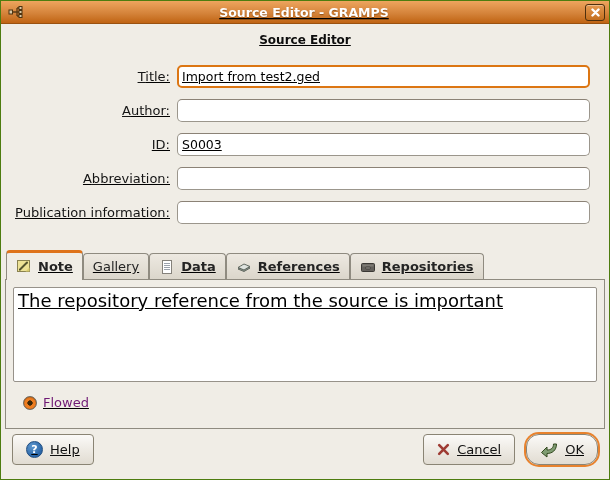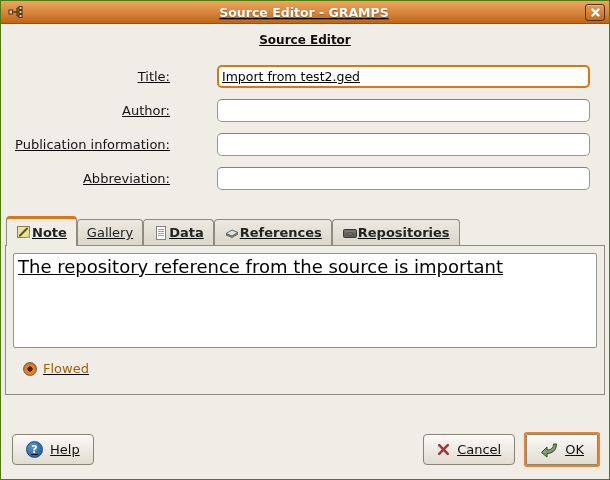--- a/index.html
+++ b/index.html
@@ -38,21 +38,21 @@
   }
 
   
   .dialog-heading {
     margin-top:9px; height:19px;
     text-align:center; font-size:12px; font-weight:bold; color:#0d0d0d;
   }
 
   
   .form { margin-top:13px; }
-  .form-row { display:flex; align-items:center; margin:0 19px 11px 6px;gap:40px; }
+  .form-row { display:flex; align-items:center; margin:0 19px 11px 6px; }
   .form-label {
     flex:0 0 170px; text-align:right; padding-right:7px;
     font-size:13px; color:#151515; white-space:nowrap;
   }
   .text-input {
     flex:1; height:23px;
     border:1px solid #9B968C; border-top-color:#8B8276; border-radius:5px;
     background:#FFFFFF; padding:0 4px;
     font-family:"DejaVu Sans","Liberation Sans",sans-serif;
     font-size:12.5px; color:#000;
@@ -60,21 +60,21 @@
   }
   .text-input.focused { border:2px solid #DC7613; padding:0 3px; }
 
   
   .tabbar {
     display:flex; align-items:flex-end;
     margin:14px 4px 0 5px; height:30px;
     position:relative; z-index:2;
   }
   .tab {
-    display:flex; align-items:center; gap:0;
+    display:flex; align-items:center; gap:6px;
     height:26px; padding:0 9px;
     border:1px solid #8F8B80; border-bottom:none;
     border-radius:4px 4px 0 0;
     background:linear-gradient(180deg,#EDE9E1,#DBD6CB);
     font-size:13px; color:#242424;
     margin-right:0; position:relative;
     cursor:default; white-space:nowrap;
   }
   .tab.bold { font-weight:bold; }
   .tab.active {
@@ -93,21 +93,21 @@
     position:relative; z-index:1;
   }
   .note-textarea {
     width:100%; height:95px; display:block;
     border:1px solid #97928A; border-radius:2px;
     background:#FFFFFF; padding:2px 4px;
     font-family:"DejaVu Sans","Liberation Sans",sans-serif;
     font-size:18px; color:#000;
     resize:none; outline:none;
   }
-  .radio-row { display:flex; align-items:center; margin:13px 0 0 10px; font-size:13px; color:#a16207; }
+  .radio-row { display:flex; align-items:center; margin:13px 0 0 10px; font-size:13px; color:#701a75; }
   .radio-option { display:flex; align-items:center; gap:6px; margin-right:17px; cursor:default; }
   .radio {
     width:14px; height:14px; border-radius:50%;
     border:1px solid #716C62;
     background:linear-gradient(180deg,#FFFFFF,#E6E2DA);
     box-shadow:inset 0 1px 1px rgba(0,0,0,.15);
   }
   .radio.selected {
     background:radial-gradient(circle at 50% 50%, #3C2708 0 2.4px, #EE7D20 2.9px 5.4px, #C25F10 6px);
     border-color:#6F6A60;
@@ -122,21 +122,21 @@
   .btn {
     display:flex; align-items:center; gap:7px;
     height:31px; padding:0 13px;
     border:1px solid #8A8474; border-radius:4px;
     background:linear-gradient(180deg,#FBFAF8 0%,#EFECE6 45%,#E1DCD2 100%);
     font-family:"DejaVu Sans","Liberation Sans",sans-serif;
     font-size:13px; color:#111;
     cursor:default; white-space:nowrap;
   }
   .btn u { text-decoration:underline; }
-  .btn-ok { box-shadow:0 0 0 2px #E8822D; margin-left:11px; margin-right:3px; border-radius:1px; }
+  .btn-ok { box-shadow:0 0 0 2px #E8822D; margin-left:11px; margin-right:3px; border-radius:13px; }
   .spacer { flex:1; }
   .help-badge {
     width:17px; height:17px; border-radius:50%;
     background:radial-gradient(circle at 35% 30%, #5E97CE, #2A66A8 70%);
     border:1px solid #1E4C80;
     color:#fff; font-weight:bold; font-size:11px;
     display:flex; align-items:center; justify-content:center;
   }
 </style>
 </head>
@@ -165,25 +165,29 @@
   <div class="form">
     <div class="form-row">
       <label class="form-label"><u>T</u>itle:</label>
       <input class="text-input focused" type="text" value="Import from test2.ged" style="">
     </div>
     <div class="form-row">
       <label class="form-label"><u>A</u>uthor:</label>
       <input class="text-input" type="text" value="" style="">
     </div>
     <div class="form-row">
+      <label class="form-label">ID:</label>
+      <input class="text-input" type="text" value="S0003" style="">
+    </div>
+    <div class="form-row">
+      <label class="form-label">A<u>b</u>breviation:</label>
+      <input class="text-input" type="text" value="" style="">
+    </div>
+    <div class="form-row">
       <label class="form-label"><u>P</u>ublication information:</label>
-      <input class="text-input" type="text" value="" style="">
-    </div>
-    <div class="form-row">
-      <label class="form-label">A<u>b</u>breviation:</label>
       <input class="text-input" type="text" value="" style="">
     </div>
   </div>
 
   <div class="tabbar">
     <div class="tab active bold">
       <svg class="tab-icon" viewBox="0 0 16 16">
         <rect x="1.5" y="2.5" width="12" height="11" fill="#EDE296" stroke="#8A8250"></rect>
         <path d="M13.5 9.5 L9.5 13.5 L13.5 13.5 Z" fill="#D9CC70"></path>
         <path d="M4 11.5 L11 4.5" stroke="#55552F" stroke-width="2" stroke-linecap="round"></path>

